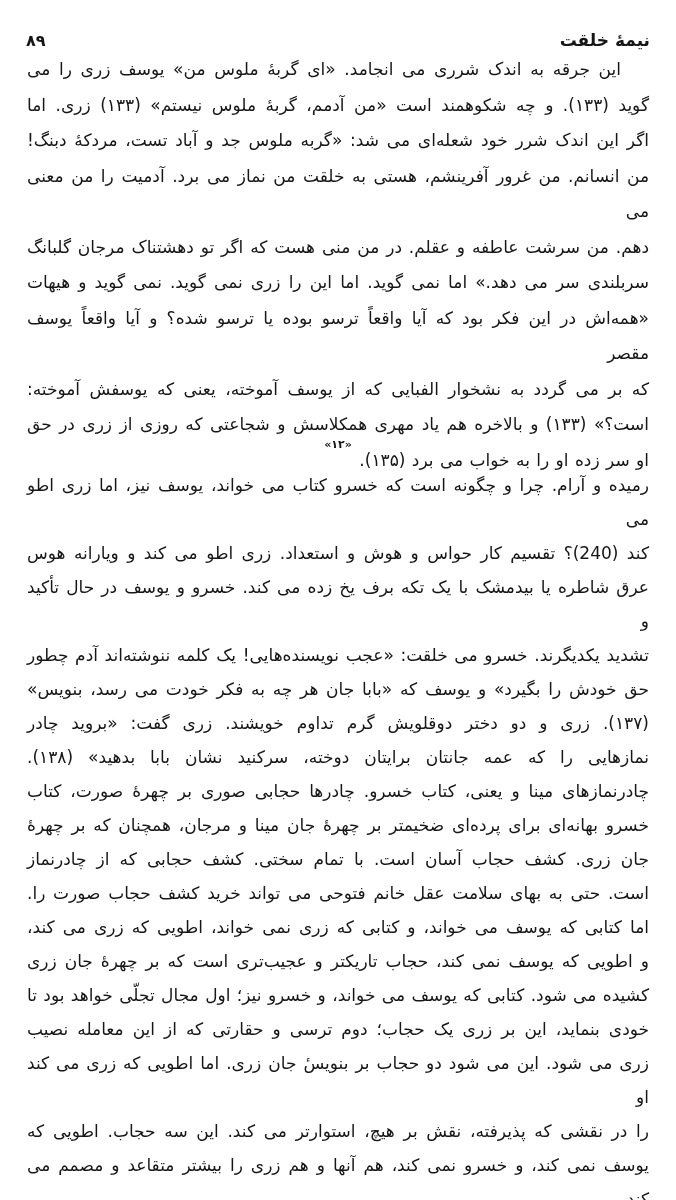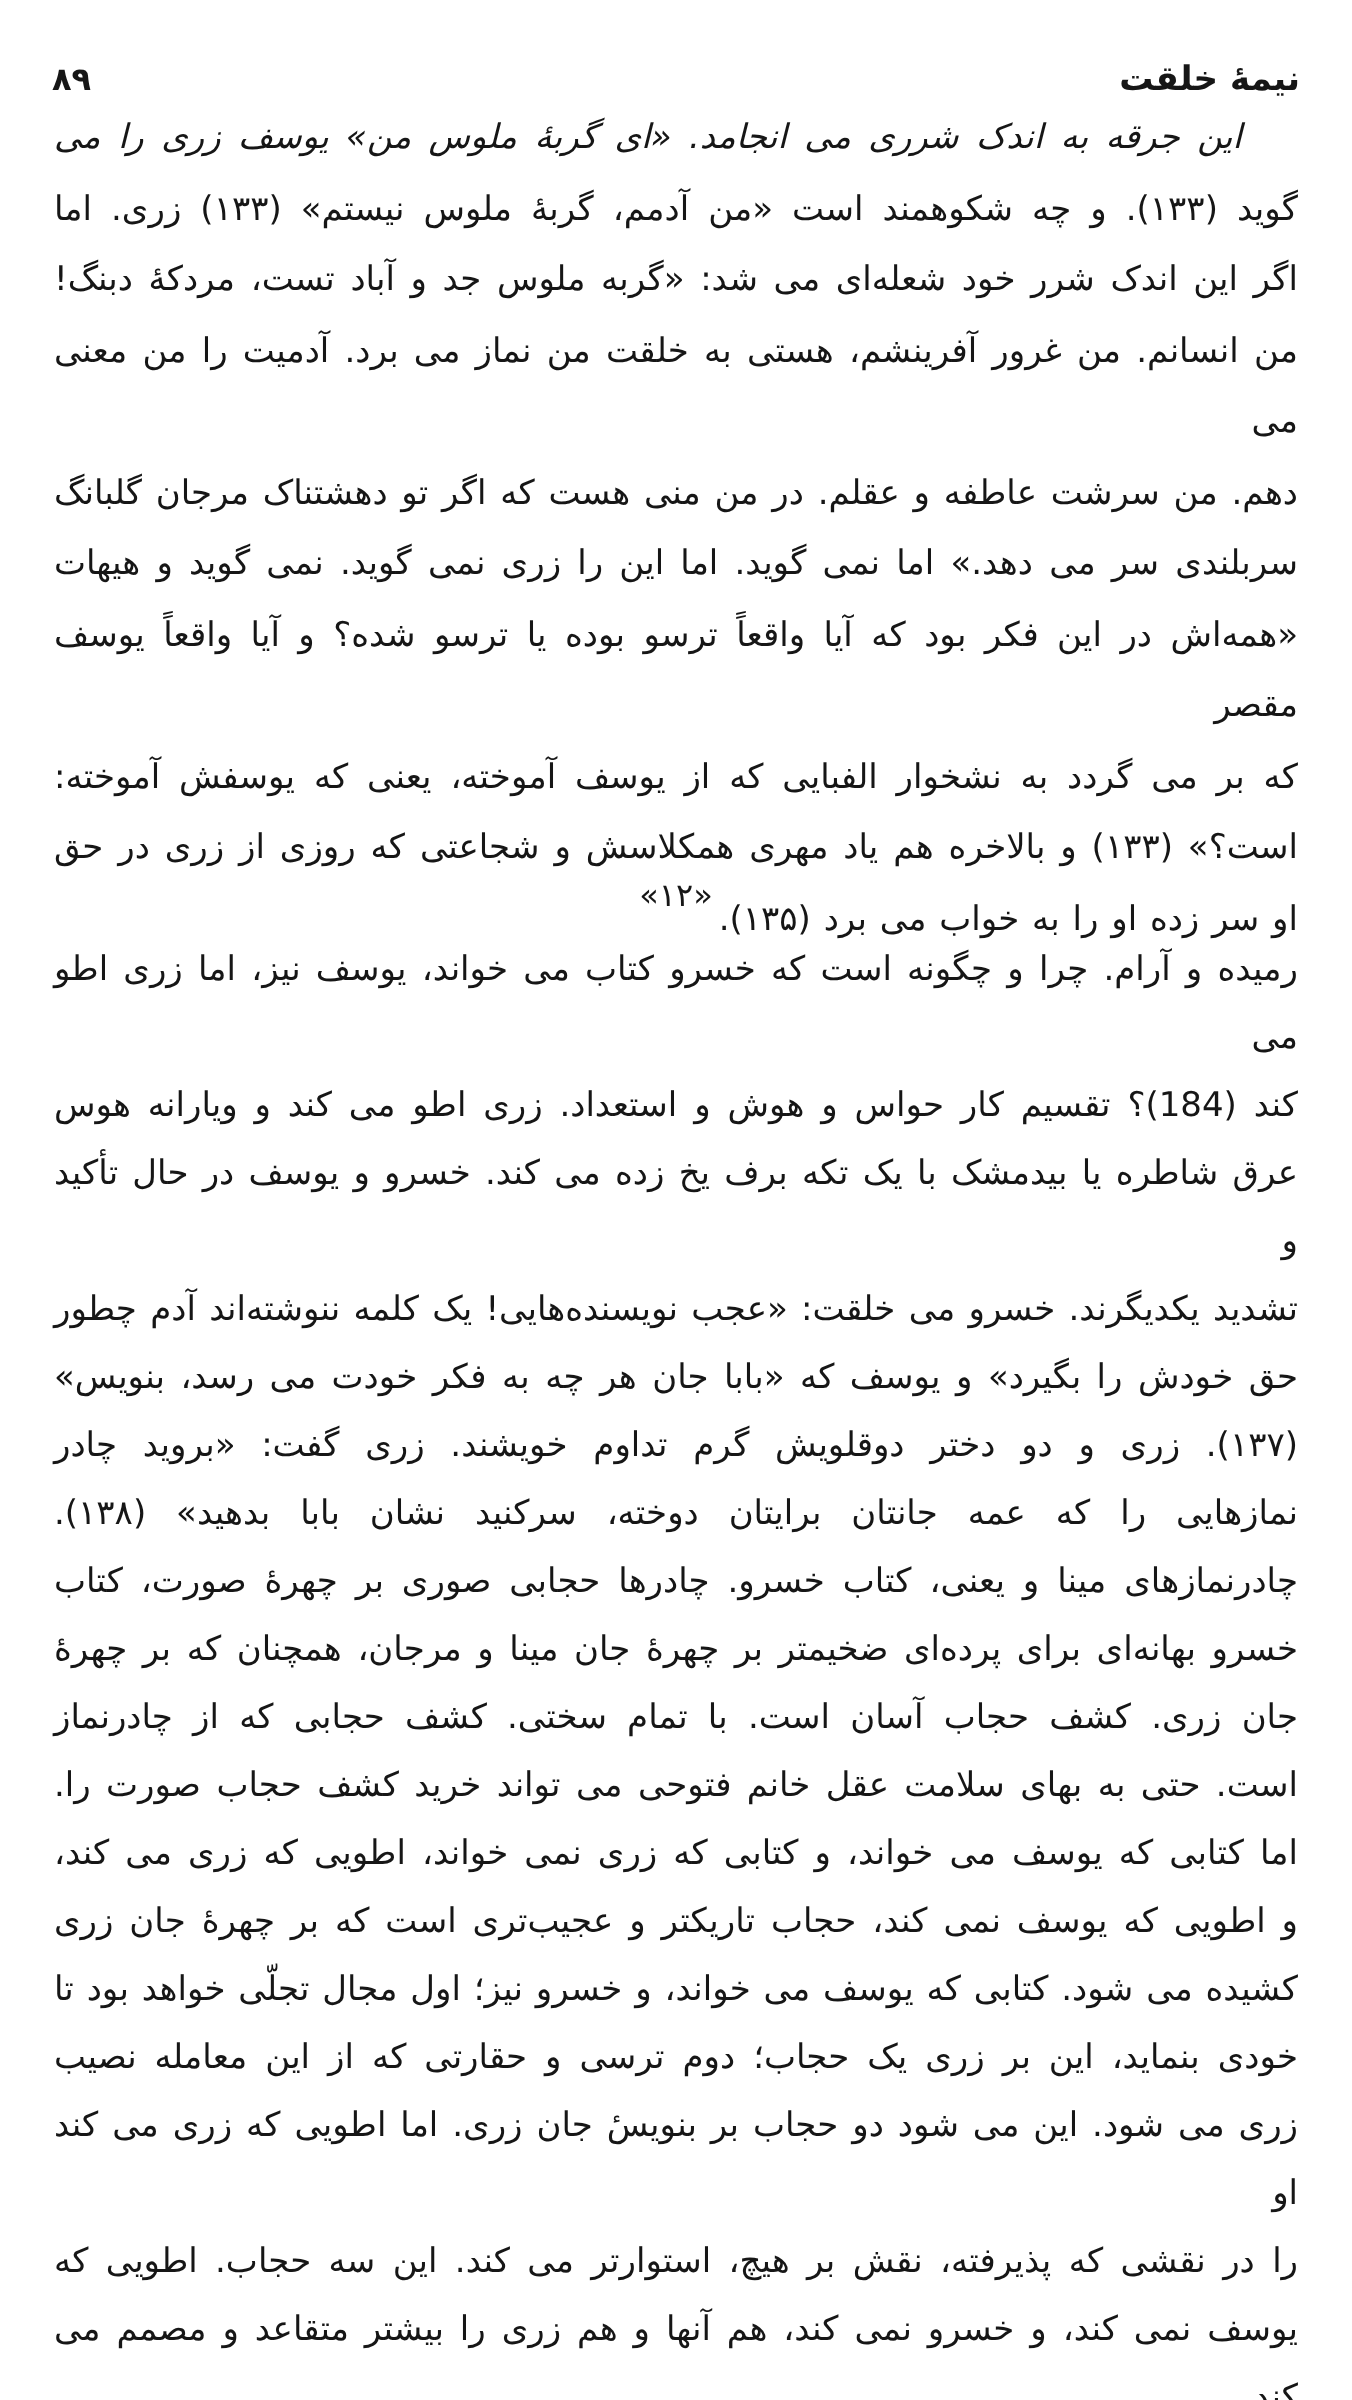--- a/index.html
+++ b/index.html
@@ -27,26 +27,26 @@
   .para1{top:52px;}
   .para2{top:468px;}
   .line{
     text-align:justify;
     text-align-last:justify;
     white-space:normal;
     word-spacing:1px;
   }
   .para1 .line{line-height:35.5px;}
   .para2 .line{line-height:34px;}
-  .line.first{padding-right:28px;font-style:italic;}
+  .line.first{padding-right:28px;}
   .line.last{text-align-last:right;}
   .marker{
     position:absolute;top:438px;right:0;left:0;
     text-align:center;
-    font-size:16px;font-weight:normal;
+    font-size:11px;font-weight:bold;
   }
 </style>
 </head>
 <body>
 
 <div class="page">
 
   <div class="hdr">
     <span class="title">نیمهٔ خلقت</span>
     <span class="pnum">۸۹</span>
@@ -62,21 +62,21 @@
       <div class="line">«همه‌اش در این فکر بود که آیا واقعاً ترسو بوده یا ترسو شده؟ و آیا واقعاً یوسف مقصر</div>
       <div class="line">که بر می گردد به نشخوار الفبایی که از یوسف آموخته، یعنی که یوسفش آموخته:</div>
       <div class="line">است؟» (۱۳۳) و بالاخره هم یاد مهری همکلاسش و شجاعتی که روزی از زری در حق</div>
       <div class="line last">او سر زده او را به خواب می برد (۱۳۵).</div>
     </div>
 
   <div class="marker">«۱۲»</div>
 
   <div class="para para2">
       <div class="line">رمیده و آرام. چرا و چگونه است که خسرو کتاب می خواند، یوسف نیز، اما زری اطو می</div>
-      <div class="line">کند (184)؟ تقسیم کار حواس و هوش و استعداد. زری اطو می کند و ویارانه هوس</div>
+      <div class="line">کند (240)؟ تقسیم کار حواس و هوش و استعداد. زری اطو می کند و ویارانه هوس</div>
       <div class="line">عرق شاطره یا بیدمشک با یک تکه برف یخ زده می کند. خسرو و یوسف در حال تأکید و</div>
       <div class="line">تشدید یکدیگرند. خسرو می خلقت: «عجب نویسنده‌هایی! یک کلمه ننوشته‌اند آدم چطور</div>
       <div class="line">حق خودش را بگیرد» و یوسف که «بابا جان هر چه به فکر خودت می رسد، بنویس»</div>
       <div class="line">(۱۳۷). زری و دو دختر دوقلویش گرم تداوم خویشند. زری گفت: «بروید چادر</div>
       <div class="line">نمازهایی را که عمه جانتان برایتان دوخته، سرکنید نشان بابا بدهید» (۱۳۸).</div>
       <div class="line">چادرنمازهای مینا و یعنی، کتاب خسرو. چادرها حجابی صوری بر چهرهٔ صورت، کتاب</div>
       <div class="line">خسرو بهانه‌ای برای پرده‌ای ضخیمتر بر چهرهٔ جان مینا و مرجان، همچنان که بر چهرهٔ</div>
       <div class="line">جان زری. کشف حجاب آسان است. با تمام سختی. کشف حجابی که از چادرنماز</div>
       <div class="line">است. حتی به بهای سلامت عقل خانم فتوحی می تواند خرید کشف حجاب صورت را.</div>
       <div class="line">اما کتابی که یوسف می خواند، و کتابی که زری نمی خواند، اطویی که زری می کند،</div>

